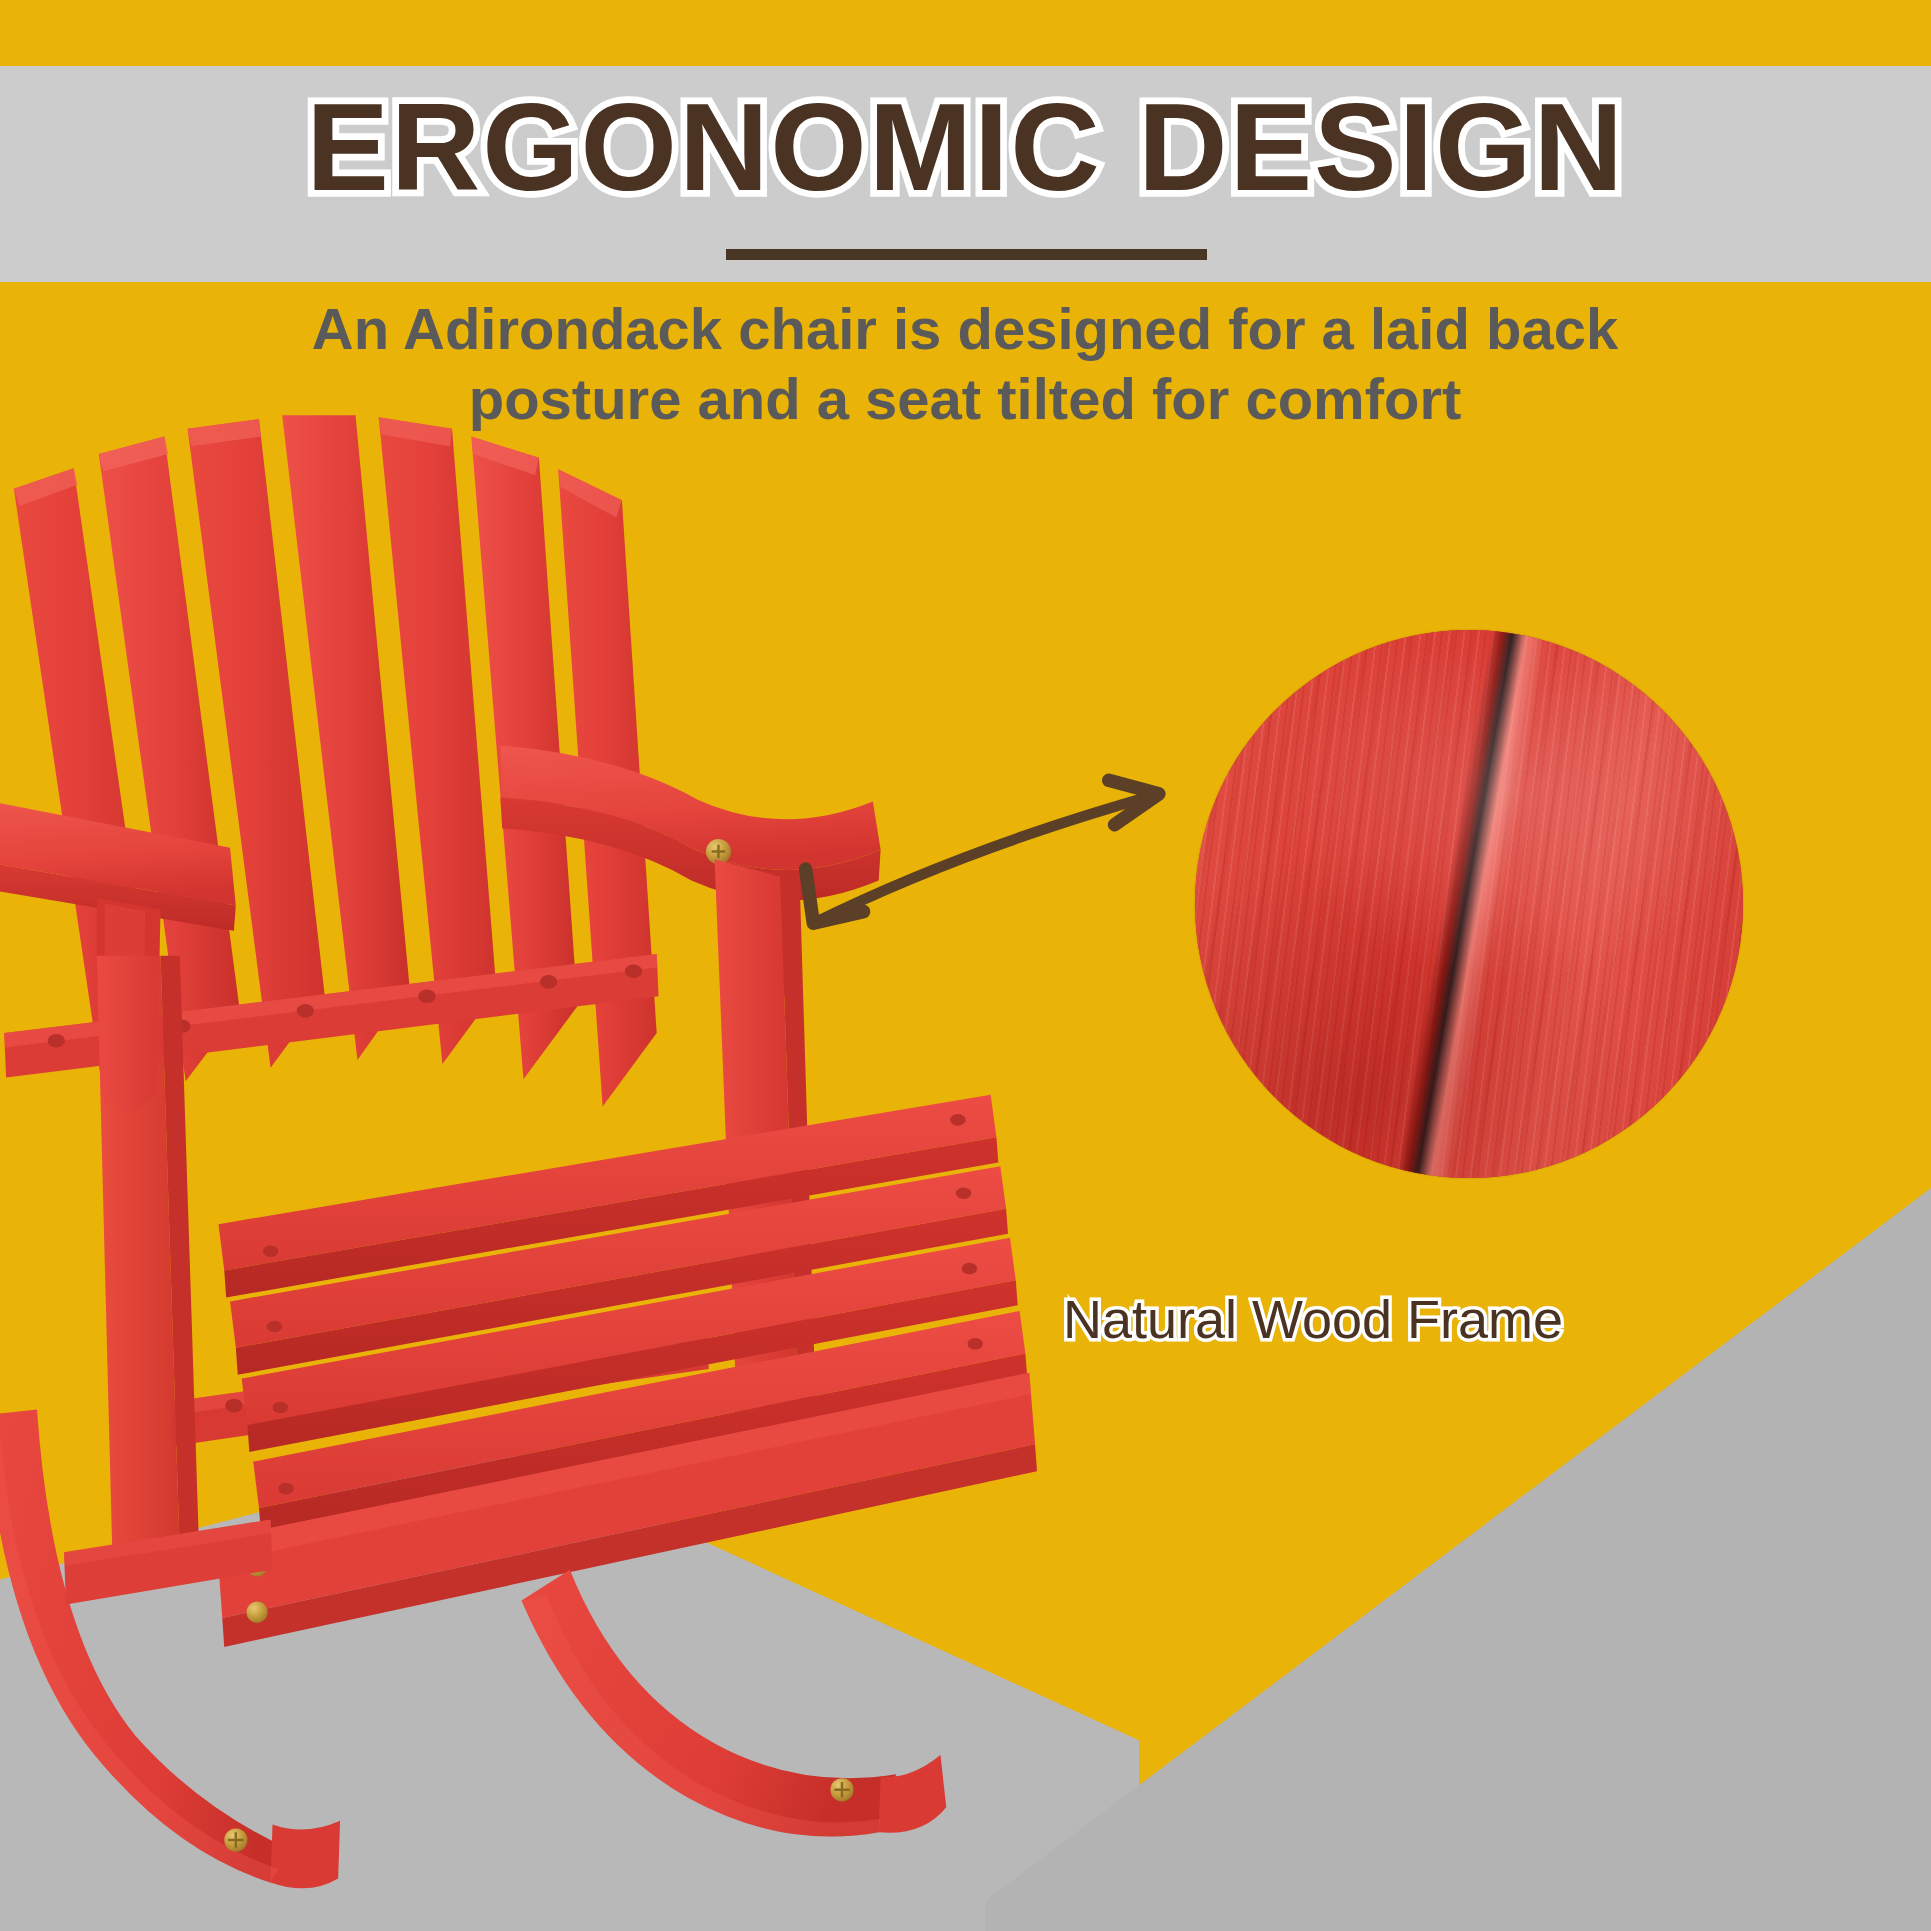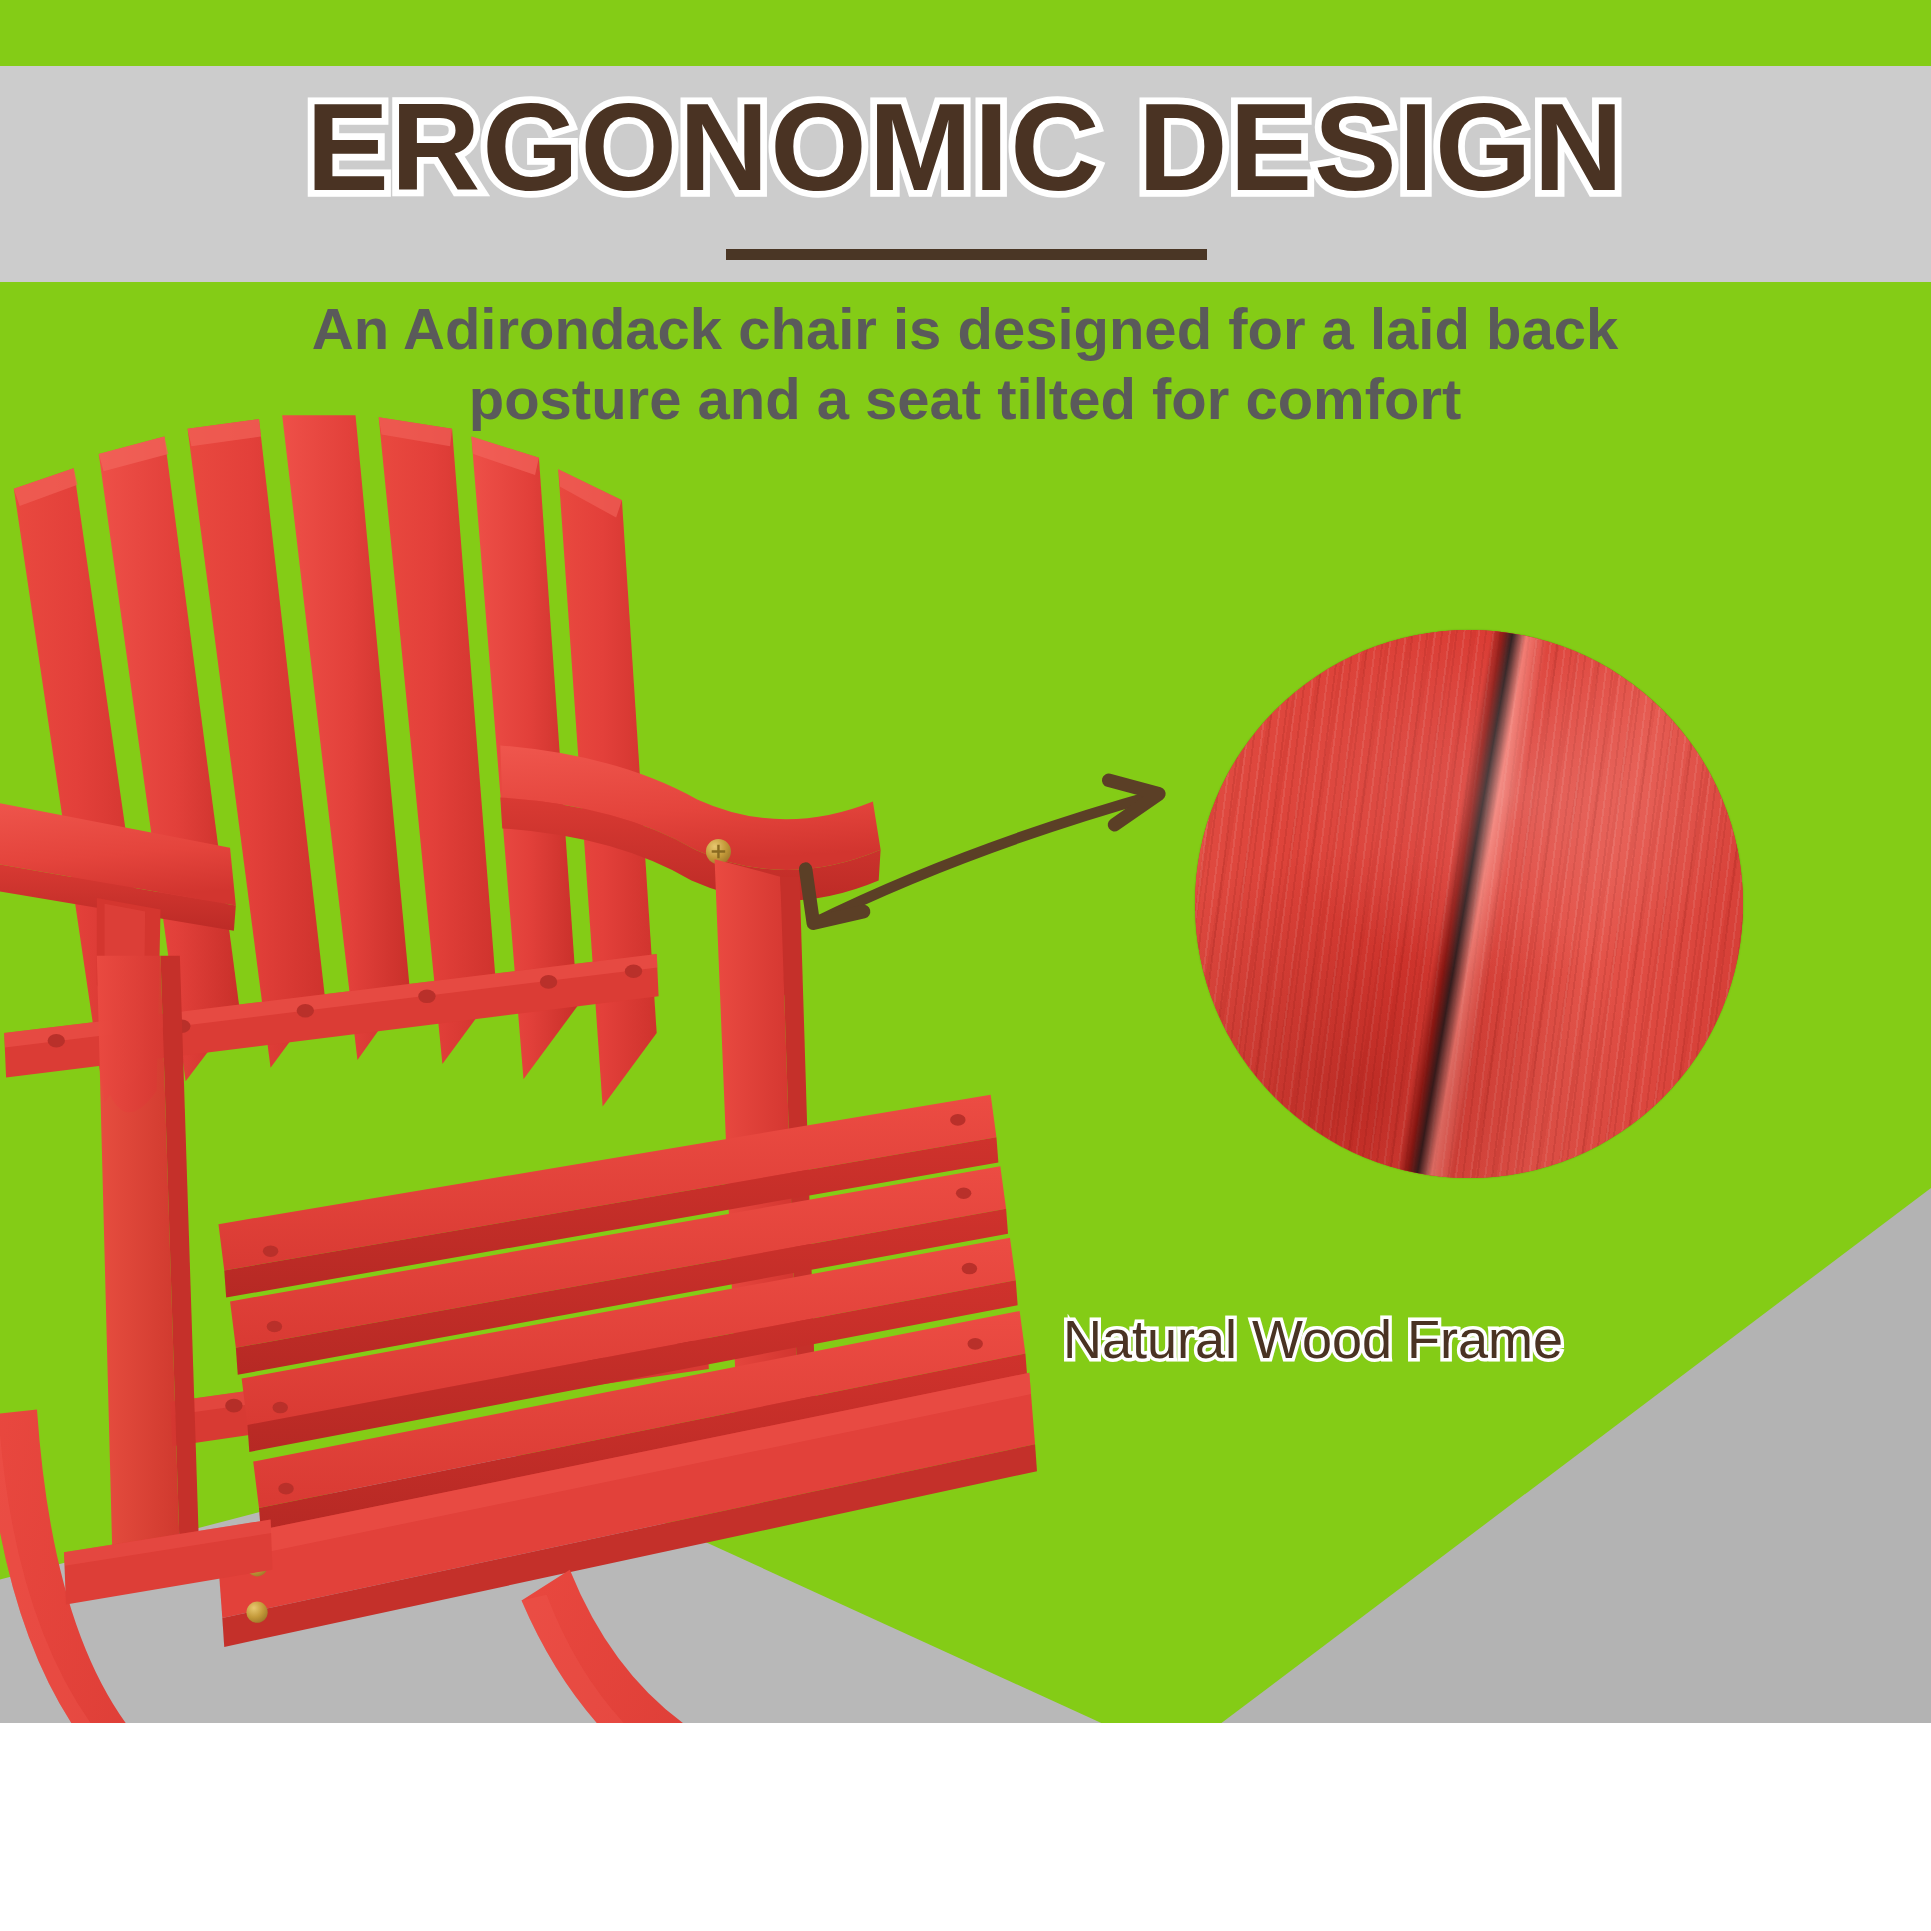--- a/index.html
+++ b/index.html
@@ -8,22 +8,22 @@
     padding: 0;
     background: #ffffff;
   }
   body {
     font-family: "Liberation Sans", sans-serif;
   }
 
   .poster {
     position: relative;
     width: 1931px;
-    height: 1723px;
-    background: #84cc16;
+    height: 1931px;
+    background: #eab308;
     overflow: hidden;
   }
 
   
   .header-band {
     position: absolute;
     left: 0;
     top: 66px;
     width: 1931px;
     height: 216px;
@@ -165,21 +165,20 @@
     top: 1288px;
     width: 676px;
     text-align: center;
     font-family: "Liberation Sans", sans-serif;
     font-size: 54px;
     line-height: 62px;
     color: #4a3323;
     -webkit-text-stroke: 6.8px #ffffff;
     paint-order: stroke fill;
     white-space: nowrap;
-    margin-top: 20px;
   }
 
   
   .chair-art {
     position: absolute;
     left: -19.3px;
     top: 415px;
     width: 1139px;
     height: 1516px;
   }

